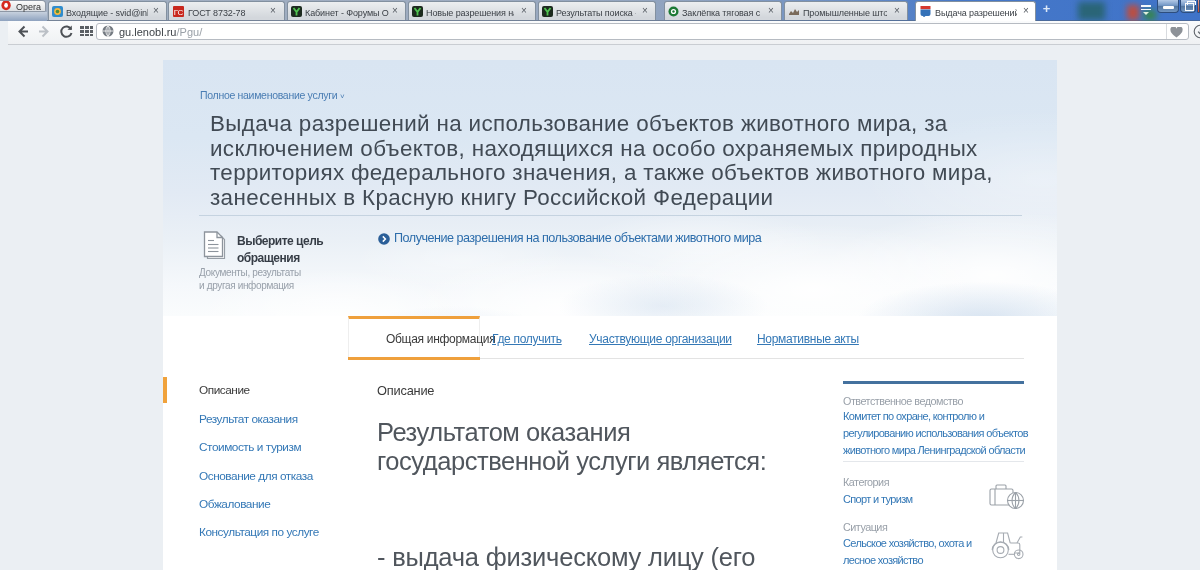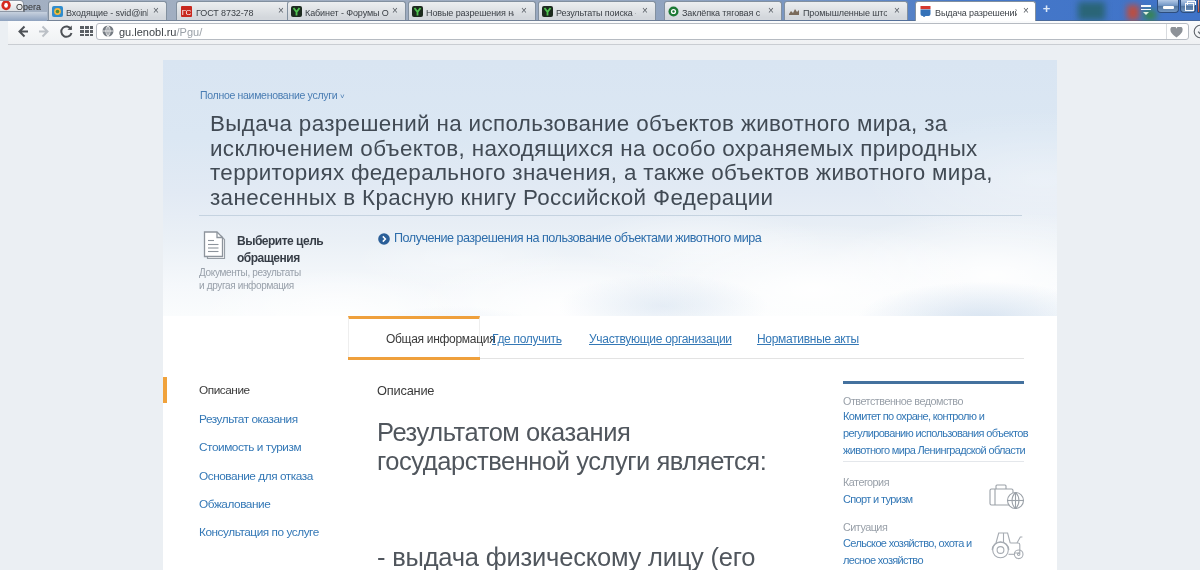--- a/index.html
+++ b/index.html
@@ -15,21 +15,21 @@
 .menuico i{position:absolute;left:2px;top:7px;border-left:3px solid transparent;border-right:3px solid transparent;border-top:3.5px solid #dff0dc;}
 
 .winbtn{position:absolute;top:0;height:13px;border:1px solid #2d4d7d;border-top:none;background:linear-gradient(180deg,#b3c9e6 0%,#7498c6 45%,#53769f 52%,#7095c2 100%);border-radius:0 0 4px 4px;box-sizing:border-box;}
 #btn-min{left:1157px;width:22px;}
 #btn-max{left:1180px;width:16px;}
 #btn-close{left:1197px;width:3px;background:linear-gradient(180deg,#e39a8e,#c44d35);}
 #btn-min .dash{position:absolute;left:5px;top:6px;width:11px;height:3px;background:#fdfdfd;border-radius:1px;}
 #btn-max .sq{position:absolute;left:4px;top:3px;width:7px;height:6px;border:1px solid #fdfdfd;}
 #btn-max .sq2{position:absolute;left:6px;top:1px;width:7px;height:3px;border:1px solid #fdfdfd;border-bottom:none;}
 
-#opbtn{position:absolute;left:0;top:0;width:24px;height:12px;background:linear-gradient(180deg,#fbfbfb,#dcdfe3);border:1px solid #8d97a5;border-left:none;border-radius:0 4px 2px 0;box-sizing:border-box;}
+#opbtn{position:absolute;left:0;top:0;width:46px;height:12px;background:linear-gradient(180deg,#fbfbfb,#dcdfe3);border:1px solid #8d97a5;border-left:none;border-radius:0 4px 2px 0;box-sizing:border-box;}
 #opbtn .otxt{position:absolute;left:16px;top:1px;font-size:9px;color:#333;}
 #opbtn .ologo{position:absolute;left:1px;top:0px;width:11px;height:11px;}
 #under-op{position:absolute;left:0;top:12px;width:47px;height:9px;background:linear-gradient(180deg,#c7d1de,#8ea2bf);}
 
 .tab{position:absolute;top:1px;height:19px;background:linear-gradient(180deg,#eceef0 0%,#d3d7dc 85%);border:1px solid #82909f;border-bottom:none;border-radius:3px 3px 0 0;box-sizing:border-box;overflow:hidden;}
 .tab .ttl{position:absolute;top:5.5px;font-size:9px;letter-spacing:-0.1px;color:#3a3f45;white-space:nowrap;}
 .tab .x{position:absolute;top:3px;font-size:10px;color:#565c63;}
 .tab.active{background:#fff;border-color:#82909f;height:21px !important;}
 .fav{position:absolute;top:4px;width:11px;height:11px;}
 #newtab{position:absolute;left:1040px;top:3px;width:13px;height:13px;color:#dce8f8;font-size:13px;line-height:12px;text-align:center;font-weight:700;}
@@ -119,21 +119,21 @@
 
 <div class="tab" style="left:48px;width:119px;">
  <svg class="fav" style="left:3px" viewBox="0 0 11 11">
       <rect width="11" height="11" rx="2" fill="#2f8ccd"></rect>
       <circle cx="5.5" cy="5.5" r="3.4" fill="#f6b73c"></circle>
       <circle cx="5.5" cy="5.5" r="1.8" fill="#4a8c3f"></circle>
     </svg>
  <span class="ttl" style="left:17px;max-width:82px;overflow:hidden;display:block;">Входящие - svid@inbox</span>
  <span class="x" style="left:104px">×</span>
   </div>
-<div class="tab" style="left:176px;width:117px;">
+<div class="tab" style="left:168px;width:117px;">
  <svg class="fav" style="left:4px" viewBox="0 0 11 11">
       <rect width="11" height="11" rx="1" fill="#c8271d"></rect>
       <text x="5.5" y="8.5" font-size="8" fill="#fff" text-anchor="middle" font-family="Liberation Sans">ГС</text>
     </svg>
  <span class="ttl" style="left:19px">ГОСТ 8732-78</span>
  <span class="x" style="left:101px">×</span>
   </div>
 <div class="tab" style="left:287px;width:119px;">
  <svg class="fav" style="left:3px" viewBox="0 0 11 11">
       <rect width="11" height="11" rx="2" fill="#1c2a1e"></rect>

